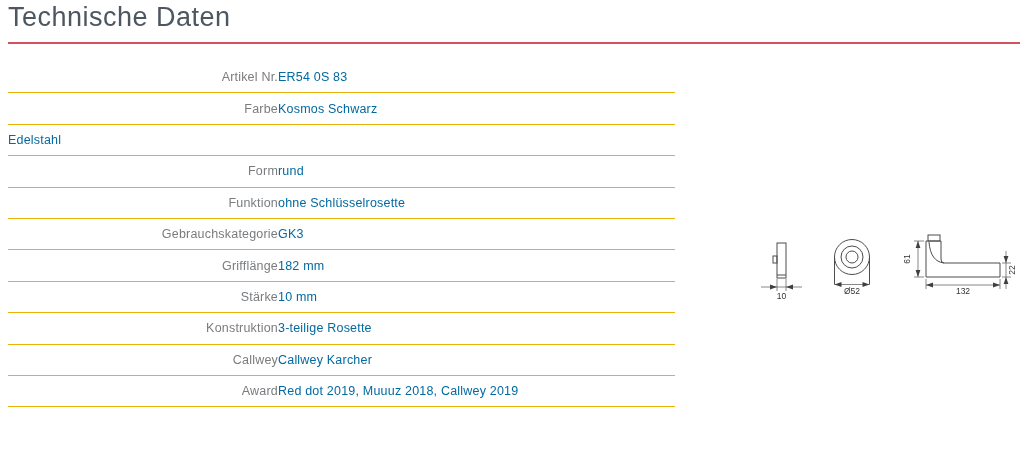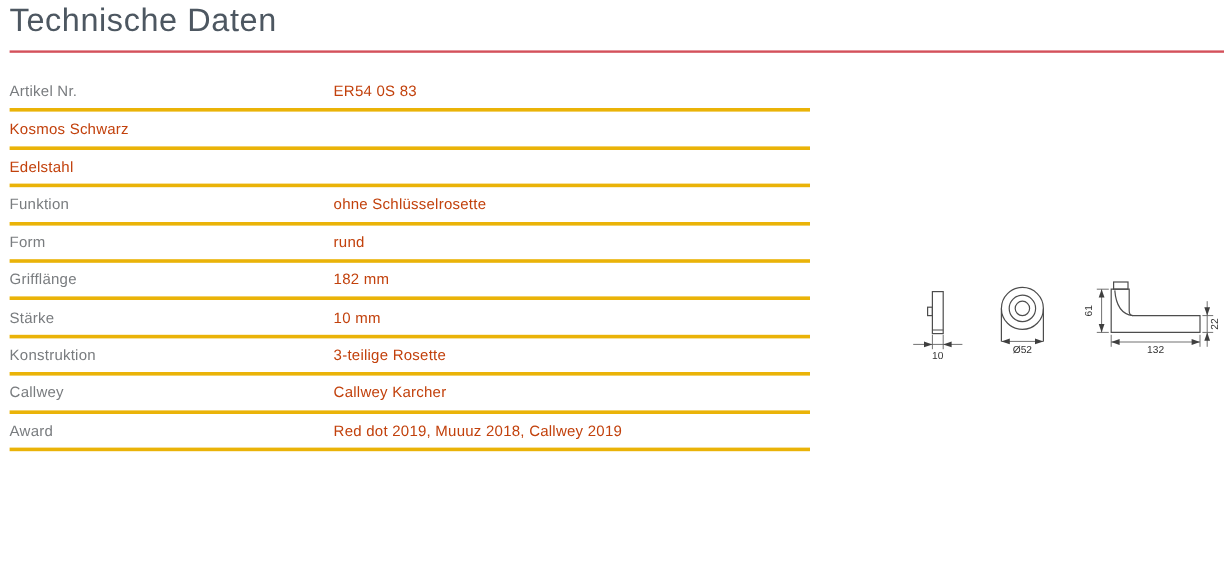--- a/index.html
+++ b/index.html
@@ -12,28 +12,29 @@
     font-size: 27px; font-weight: 400; color: #4d5761; letter-spacing: 0.5px;
   }
   .red-rule {
     position: absolute; left: 8px; top: 42px; width: 1012px; height: 2px;
     background: #d4515b;
   }
 
   .spec-table { position: absolute; left: 8px; top: 62px; width: 667px; }
   .spec-row {
     position: relative; height: 31.4px; display: flex; align-items: center;
-    border-bottom: 3px solid #eab308;
+    border-bottom: 1px solid #eab308;
+    text-align: right;
   }
   .spec-label {
     color: #797c7f; font-size: 12.5px; letter-spacing: 0.2px; width: 270px;
     flex: none; white-space: nowrap;
   }
   .spec-value {
-    color: #c2410c; font-size: 12.5px; letter-spacing: 0.2px; white-space: nowrap;
+    color: #0369a1; font-size: 12.5px; letter-spacing: 0.2px; white-space: nowrap;
   }
 
   .drawings { position: absolute; left: 753px; top: 228px; width: 305px; height: 75px; }
   .drawings svg { display: block; }
   .dwg-line { stroke: #4d4d4d; stroke-width: 1; fill: none; }
   .dwg-fillnone { fill: none; }
   .dim-line { stroke: #6b6b6b; stroke-width: 0.8; fill: none; }
   .dim-arrow { fill: #3f3f3f; stroke: none; }
   .dim-text { fill: #333333; font-size: 8.5px; font-family: "Liberation Sans", sans-serif; }
 </style>
@@ -44,32 +45,37 @@
 
   <h1 class="page-title">Technische Daten</h1>
   <div class="red-rule"></div>
 
   <div class="spec-table" id="spec-table">
       <div class="spec-row">
         <span class="spec-label">Artikel Nr.</span>
         <span class="spec-value">ER54 0S 83</span>
       </div>
       <div class="spec-row">
+        <span class="spec-label">Farbe</span>
         <span class="spec-value">Kosmos Schwarz</span>
       </div>
       <div class="spec-row">
         <span class="spec-value">Edelstahl</span>
       </div>
       <div class="spec-row">
+        <span class="spec-label">Form</span>
+        <span class="spec-value">rund</span>
+      </div>
+      <div class="spec-row">
         <span class="spec-label">Funktion</span>
         <span class="spec-value">ohne Schlüsselrosette</span>
       </div>
       <div class="spec-row">
-        <span class="spec-label">Form</span>
-        <span class="spec-value">rund</span>
+        <span class="spec-label">Gebrauchskategorie</span>
+        <span class="spec-value">GK3</span>
       </div>
       <div class="spec-row">
         <span class="spec-label">Grifflänge</span>
         <span class="spec-value">182 mm</span>
       </div>
       <div class="spec-row">
         <span class="spec-label">Stärke</span>
         <span class="spec-value">10 mm</span>
       </div>
       <div class="spec-row">

